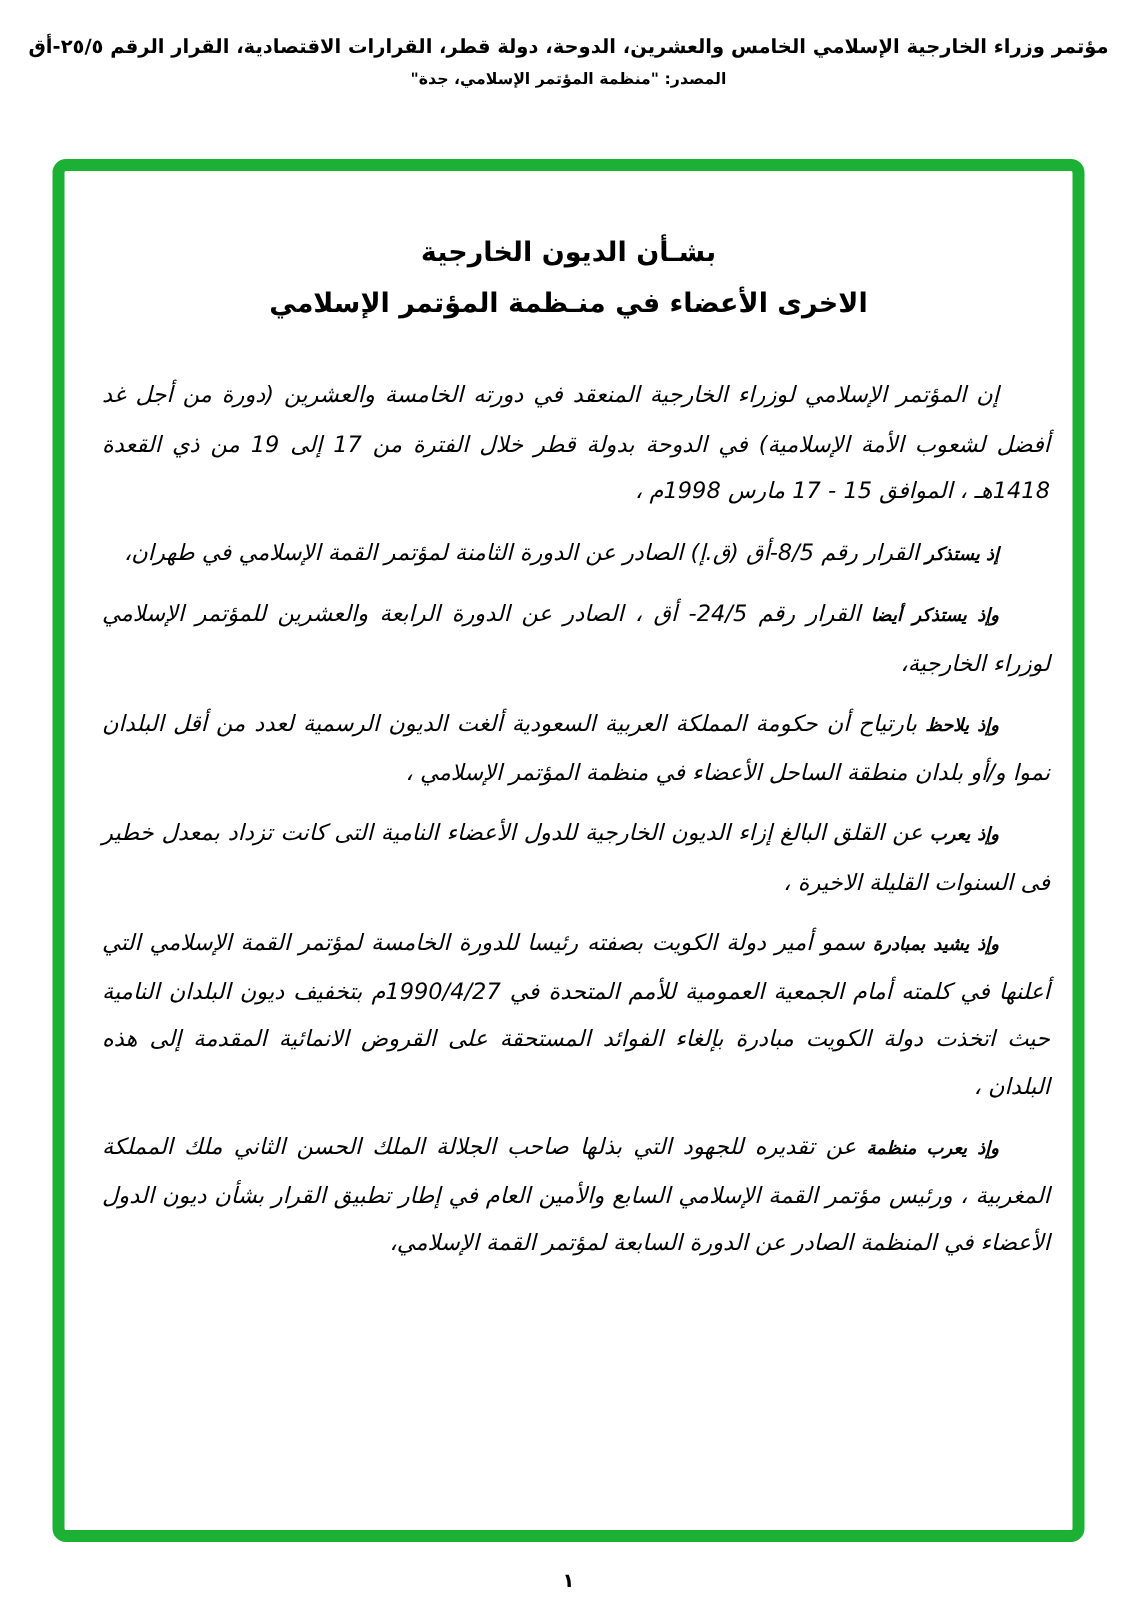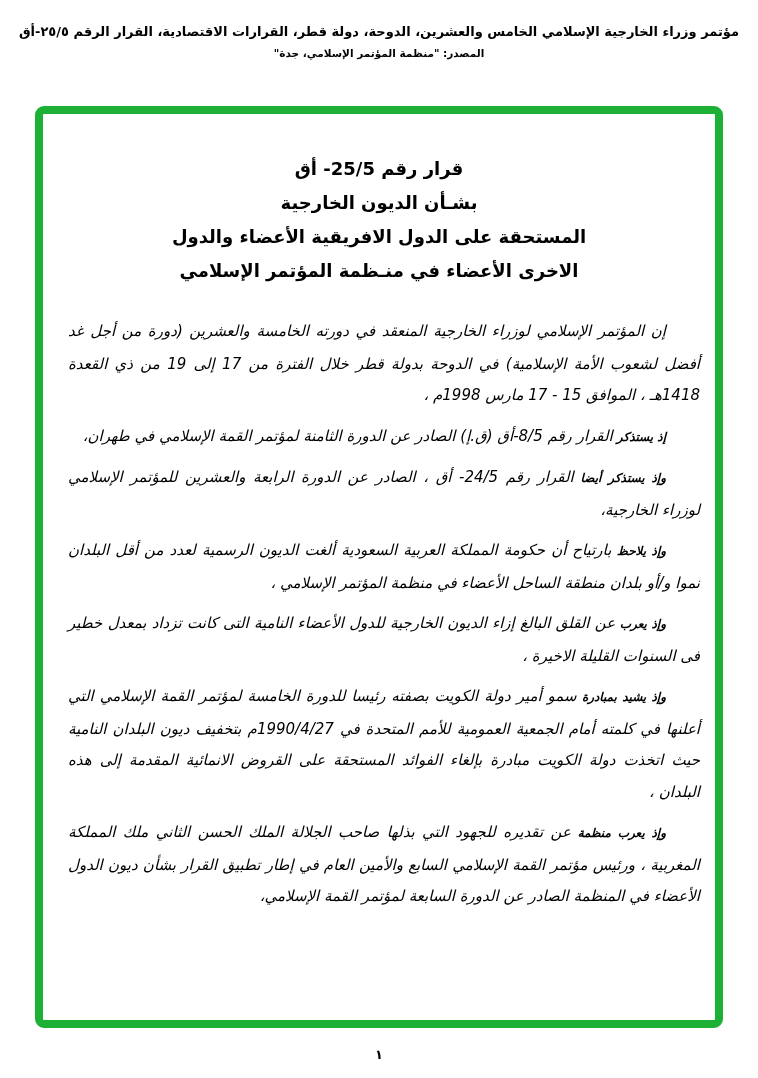--- a/index.html
+++ b/index.html
@@ -82,23 +82,21 @@
 <div class="page">
 
   <div class="doc-header">
     <div class="line1">مؤتمر وزراء الخارجية الإسلامي الخامس والعشرين، الدوحة، دولة قطر، القرارات الاقتصادية، القرار الرقم ٢٥/٥-أق</div>
     <div class="line2">المصدر:  "منظمة المؤتمر الإسلامي، جدة"</div>
   </div>
 
   <div class="frame">
 
     <div class="res-title">
-      <div>قرار رقم 25/5- أق</div>
       <div>بشـأن الديون الخارجية</div>
-      <div>المستحقة على الدول الافريقية الأعضاء والدول</div>
       <div>الاخرى الأعضاء في منـظمة المؤتمر الإسلامي</div>
     </div>
 
     <div class="res-body">
       <p><span class="lead"></span><span>إن المؤتمر الإسلامي لوزراء الخارجية المنعقد في دورته الخامسة والعشرين (دورة من أجل غد أفضل لشعوب الأمة الإسلامية) في الدوحة بدولة قطر خلال الفترة من 17 إلى 19 من ذي القعدة 1418هـ ، الموافق 15 - 17 مارس 1998م ،</span></p>
 
       <p><span class="lead">إذ يستذكر </span><span>القرار رقم 8/5-أق (ق.إ) الصادر عن الدورة الثامنة لمؤتمر القمة الإسلامي في طهران،</span></p>
 
       <p><span class="lead">وإذ يستذكر أيضا </span><span>القرار رقم 24/5- أق ، الصادر عن الدورة الرابعة والعشرين للمؤتمر الإسلامي لوزراء الخارجية،</span></p>
 

